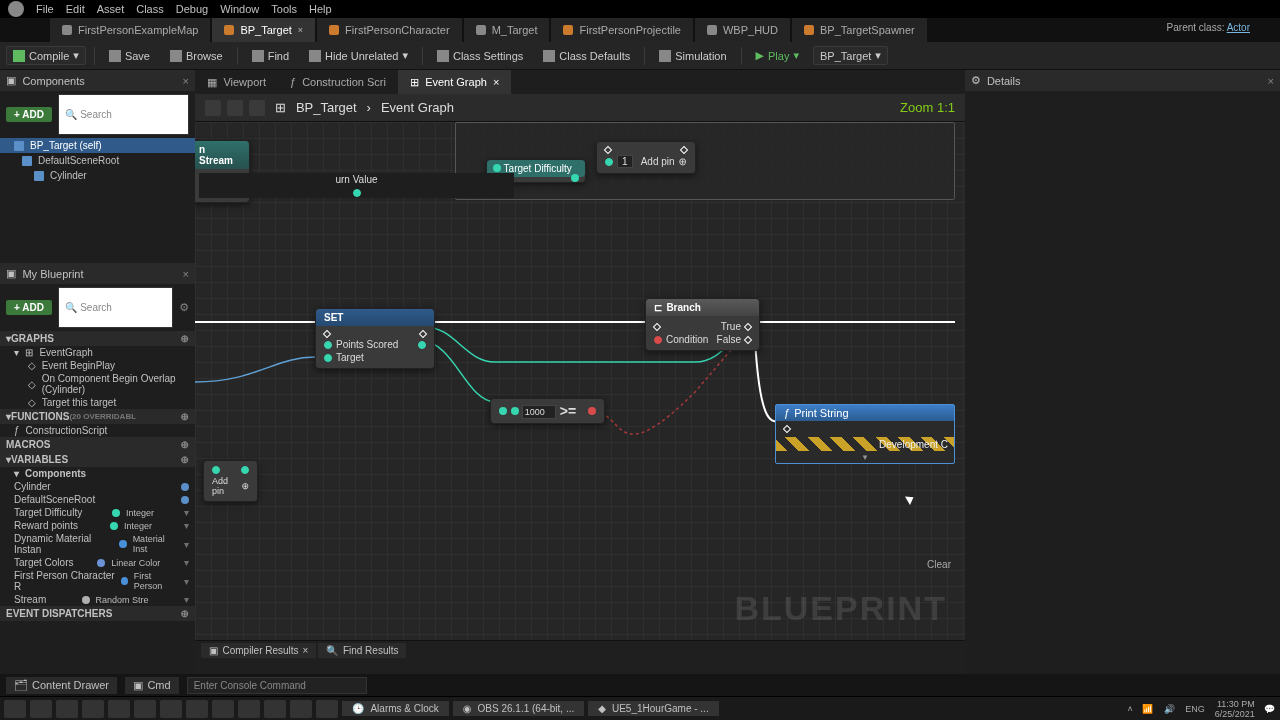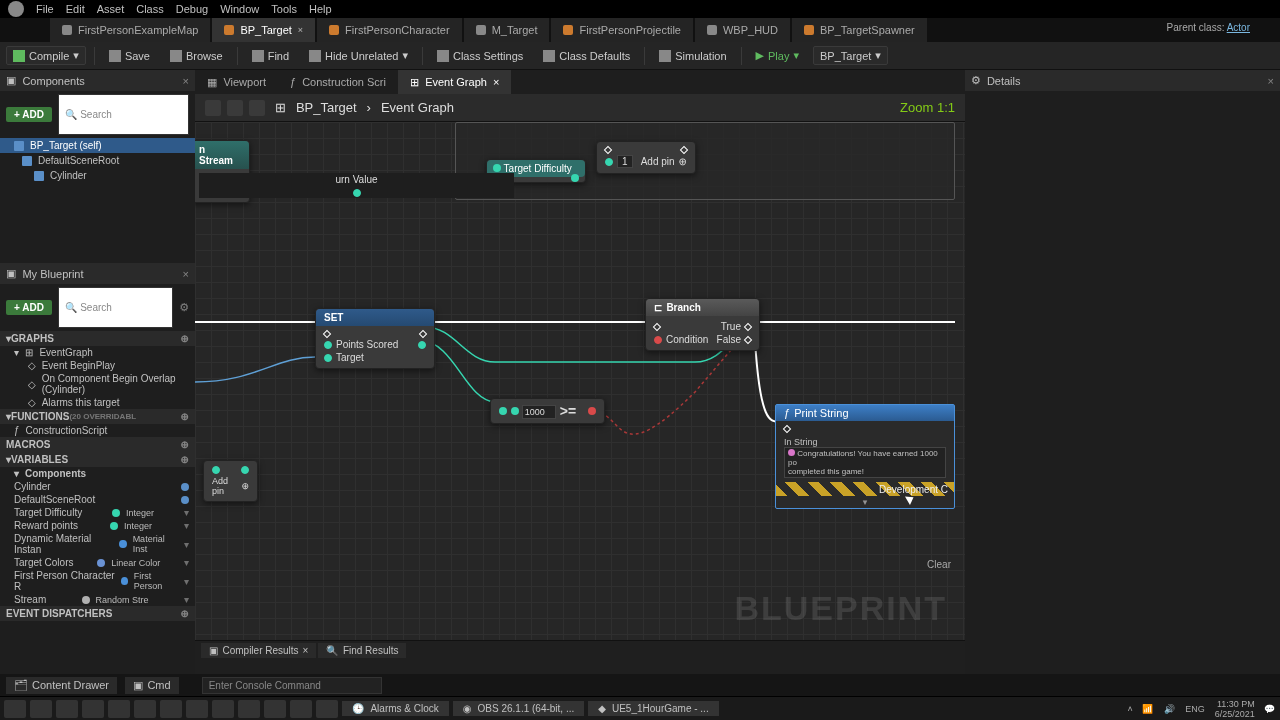--- a/index.html
+++ b/index.html
@@ -107,21 +107,21 @@
 .comp-msg { padding: 0 8px; font-family: Consolas, monospace; font-size: 10px; color: #bbb; white-space: nowrap; overflow: hidden; }
 .clear { position: absolute; right: 14px; bottom: 70px; font-size: 10px; color: #aaa; }
 
 
 .right { width: 315px; background: #1e1e1e; display: flex; flex-direction: column; }
 .right .panel-head { background: #2a2a2a; }
 
 
 .footer { height: 22px; background: #151515; display: flex; align-items: center; padding: 0 6px; gap: 8px; font-size: 11px; }
 .footer .btn { background: #2a2a2a; padding: 2px 8px; display: flex; align-items: center; gap: 4px; }
-.footer .cmd { background: #222; border: 1px solid #333; flex: 0 0 180px; padding: 2px 6px; color: #888; font-size: 10px; margin-left: 15px; }
+.footer .cmd { background: #222; border: 1px solid #333; flex: 0 0 180px; padding: 2px 6px; color: #888; font-size: 10px; }
 
 
 .taskbar { height: 24px; background: #1a1a1a; border-top: 1px solid #000; display: flex; align-items: center; padding: 0 4px; gap: 4px; font-size: 10px; }
 .taskbar .tb { width: 22px; height: 18px; background: #333; border-radius: 2px; }
 .taskbar .tbwide { padding: 2px 10px; background: #333; display: flex; align-items: center; gap: 6px; }
 .taskbar .sys { margin-left: auto; display: flex; align-items: center; gap: 10px; font-size: 9px; color: #aaa; }
 
 .cursor { position: absolute; left: 712px; top: 372px; width: 10px; height: 14px; pointer-events: none; }
 .cursor::before { content: ""; display: block; width: 0; height: 0; border-left: 7px solid #fff; border-top: 5px solid transparent; border-bottom: 5px solid transparent; transform: rotate(-30deg); }
 </style>
@@ -276,21 +276,21 @@
         <div class="var-row" style="padding-left:28px;">
             <span>◇</span>
             <span>Event BeginPlay</span>
           </div>
         <div class="var-row" style="padding-left:28px;">
             <span>◇</span>
             <span>On Component Begin Overlap (Cylinder)</span>
           </div>
         <div class="var-row" style="padding-left:28px;">
             <span>◇</span>
-            <span>Alarms this target</span>
+            <span>Target this target</span>
           </div>
 
         <div class="section-head">▾ <span>FUNCTIONS</span> <span class="pill" style="font-size:8px;opacity:.5;">(20 OVERRIDABL</span><span class="gear">⊕</span></div>
         <div class="var-row">
             <span>ƒ</span>
             <span>ConstructionScript</span>
           </div>
 
         <div class="section-head">
             <span>MACROS</span>
@@ -494,28 +494,20 @@
 
         <div class="ps" style="left:580px;top:282px;width:180px;">
           <div class="pstitle">
               <span>ƒ</span>
               <span>Print String</span>
             </div>
           <div class="psbody">
             <div class="pin">
                 <span class="p exec"></span>
               </div>
-            <div style="margin-top:4px;">
-              <div>In String</div>
-              <div style="background:#222;border:1px solid #444;padding:1px 3px;font-size:8px;">
-                <span class="p" style="display:inline-block;width:7px;height:7px;border-radius:50%;background:#d976c9;"></span>
-                <span>Congratulations! You have earned 1000 po</span><br>
-                <span>completed this game!</span>
-              </div>
-            </div>
           </div>
           <div class="hazard">
               <span>Development C</span>
             </div>
           <div style="text-align:center;font-size:9px;opacity:.7;padding:1px;">▾</div>
         </div>
 
         <div class="bp-water">BLUEPRINT</div>
         <div class="clear">Clear</div>
         <div class="cursor"></div>

